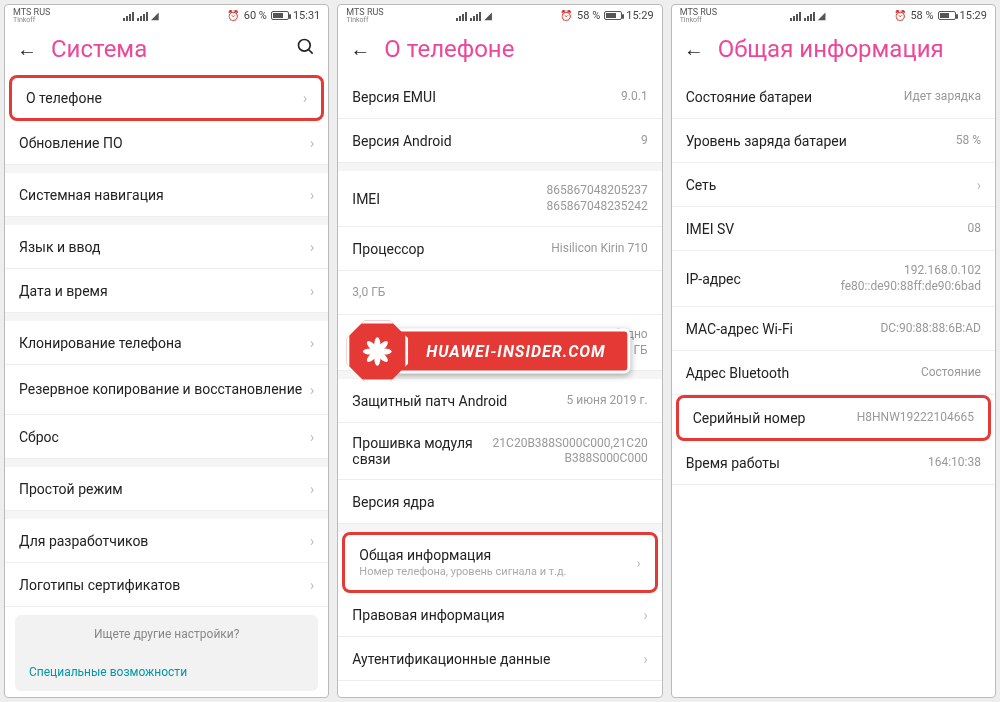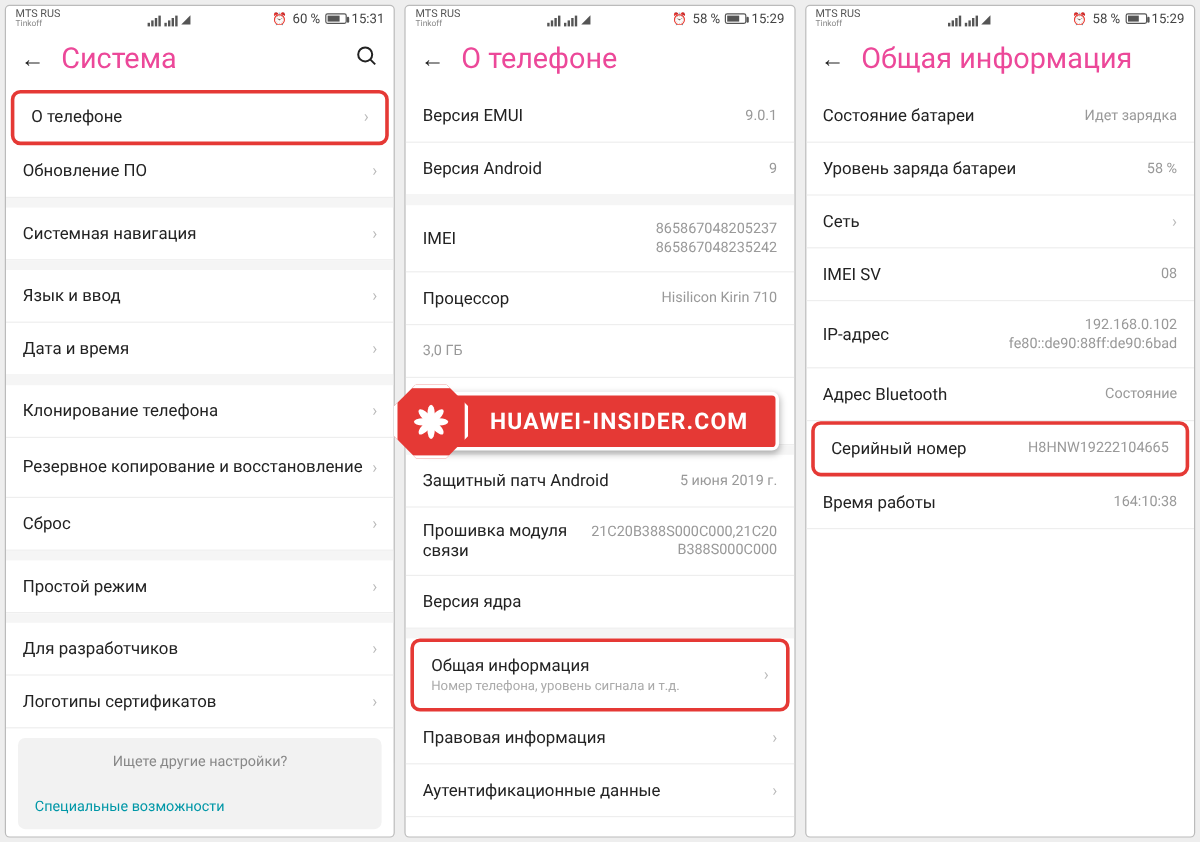--- a/index.html
+++ b/index.html
@@ -93,27 +93,28 @@
     position:absolute;
     left:50%; top:50%;
     transform:translate(-50%,-50%);
     display:flex; align-items:center;
     z-index:50;
   }
   .wm-badge {
     background:#e53935;
     color:#fff;
     font-weight:700;
-    font-size:19px;
+    font-size:16px;
     letter-spacing:1px;
     padding:10px 22px 10px 54px;
     border:3px solid #fff;
     border-radius:6px;
     position:relative;
     box-shadow:0 2px 6px rgba(0,0,0,0.3);
+    font-style:italic;
   }
   .wm-logo {
     position:absolute;
     left:-26px; top:50%; transform:translateY(-50%);
     width:62px; height:62px;
     background:#e53935;
     border:3px solid #fff;
     display:flex; align-items:center; justify-content:center;
     clip-path: polygon(30% 0%, 70% 0%, 100% 30%, 100% 70%, 70% 100%, 30% 100%, 0% 70%, 0% 30%);
   }
@@ -361,20 +362,24 @@
       <span class="chev">›</span>
     </div>
     <div class="row">
       <span class="label">IMEI SV</span>
       <span class="value">08</span>
     </div>
     <div class="row">
       <span class="label">IP-адрес</span>
       <span class="value" style="white-space:pre-line">192.168.0.102
 fe80::de90:88ff:de90:6bad</span>
+    </div>
+    <div class="row">
+      <span class="label">MAC-адрес Wi-Fi</span>
+      <span class="value">DC:90:88:88:6B:AD</span>
     </div>
     <div class="row">
       <span class="label">Адрес Bluetooth</span>
       <span class="value">Состояние</span>
     </div>
     <div class="row highlight">
       <span class="label">Серийный номер</span>
       <span class="value">H8HNW19222104665</span>
     </div>
     <div class="row">

